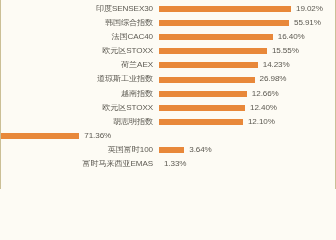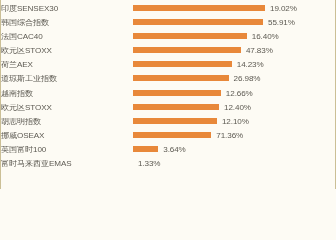--- a/index.html
+++ b/index.html
@@ -36,35 +36,36 @@
     box-sizing: border-box;
   }
   .row {
     display: flex;
     align-items: center;
     height: 14.1px;
     flex: none;
     width: 100%;
   }
   .cat-label {
-    width: 132px;
+    width: 158px;
     flex: none;
-    text-align: left;
+    text-align: right;
     padding-right: 6px;
     box-sizing: border-box;
     font-size: 8.1px;
     line-height: 1;
     color: #5d5a52;
     white-space: nowrap;
     overflow: hidden;
     letter-spacing: -0.1px;
   }
   .bar-zone {
     flex: 1 1 auto;
     display: flex;
+    align-items: center;
     min-width: 0;
   }
   .bar {
     height: 6px;
     background: #e8883a;
     flex: none;
     border-radius: 0;
   }
   .val-label {
     font-size: 8.1px;
@@ -99,21 +100,21 @@
         <div class="cat-label">法国CAC40</div>
         <div class="bar-zone">
           <div class="bar" style="background: rgb(232, 136, 58); width: 113.817px;"></div>
           <div class="val-label">16.40%</div>
         </div>
       </div>
       <div class="row">
         <div class="cat-label">欧元区STOXX</div>
         <div class="bar-zone">
           <div class="bar" style="background: rgb(232, 136, 58); width: 107.918px;"></div>
-          <div class="val-label">47.83%</div>
+          <div class="val-label">15.55%</div>
         </div>
       </div>
       <div class="row">
         <div class="cat-label">荷兰AEX</div>
         <div class="bar-zone">
           <div class="bar" style="background: rgb(232, 136, 58); width: 98.7571px;"></div>
           <div class="val-label">14.23%</div>
         </div>
       </div>
       <div class="row">
@@ -138,21 +139,20 @@
         </div>
       </div>
       <div class="row">
         <div class="cat-label">胡志明指数</div>
         <div class="bar-zone">
           <div class="bar" style="background: rgb(232, 136, 58); width: 83.9748px;"></div>
           <div class="val-label">12.10%</div>
         </div>
       </div>
       <div class="row">
-        <div class="cat-label">挪威OSEAX</div>
         <div class="bar-zone">
           <div class="bar" style="background: rgb(232, 136, 58); width: 78.2839px;"></div>
           <div class="val-label">71.36%</div>
         </div>
       </div>
       <div class="row">
         <div class="cat-label">英国富时100</div>
         <div class="bar-zone">
           <div class="bar" style="background: rgb(232, 136, 58); width: 25.2618px;"></div>
           <div class="val-label">3.64%</div>

